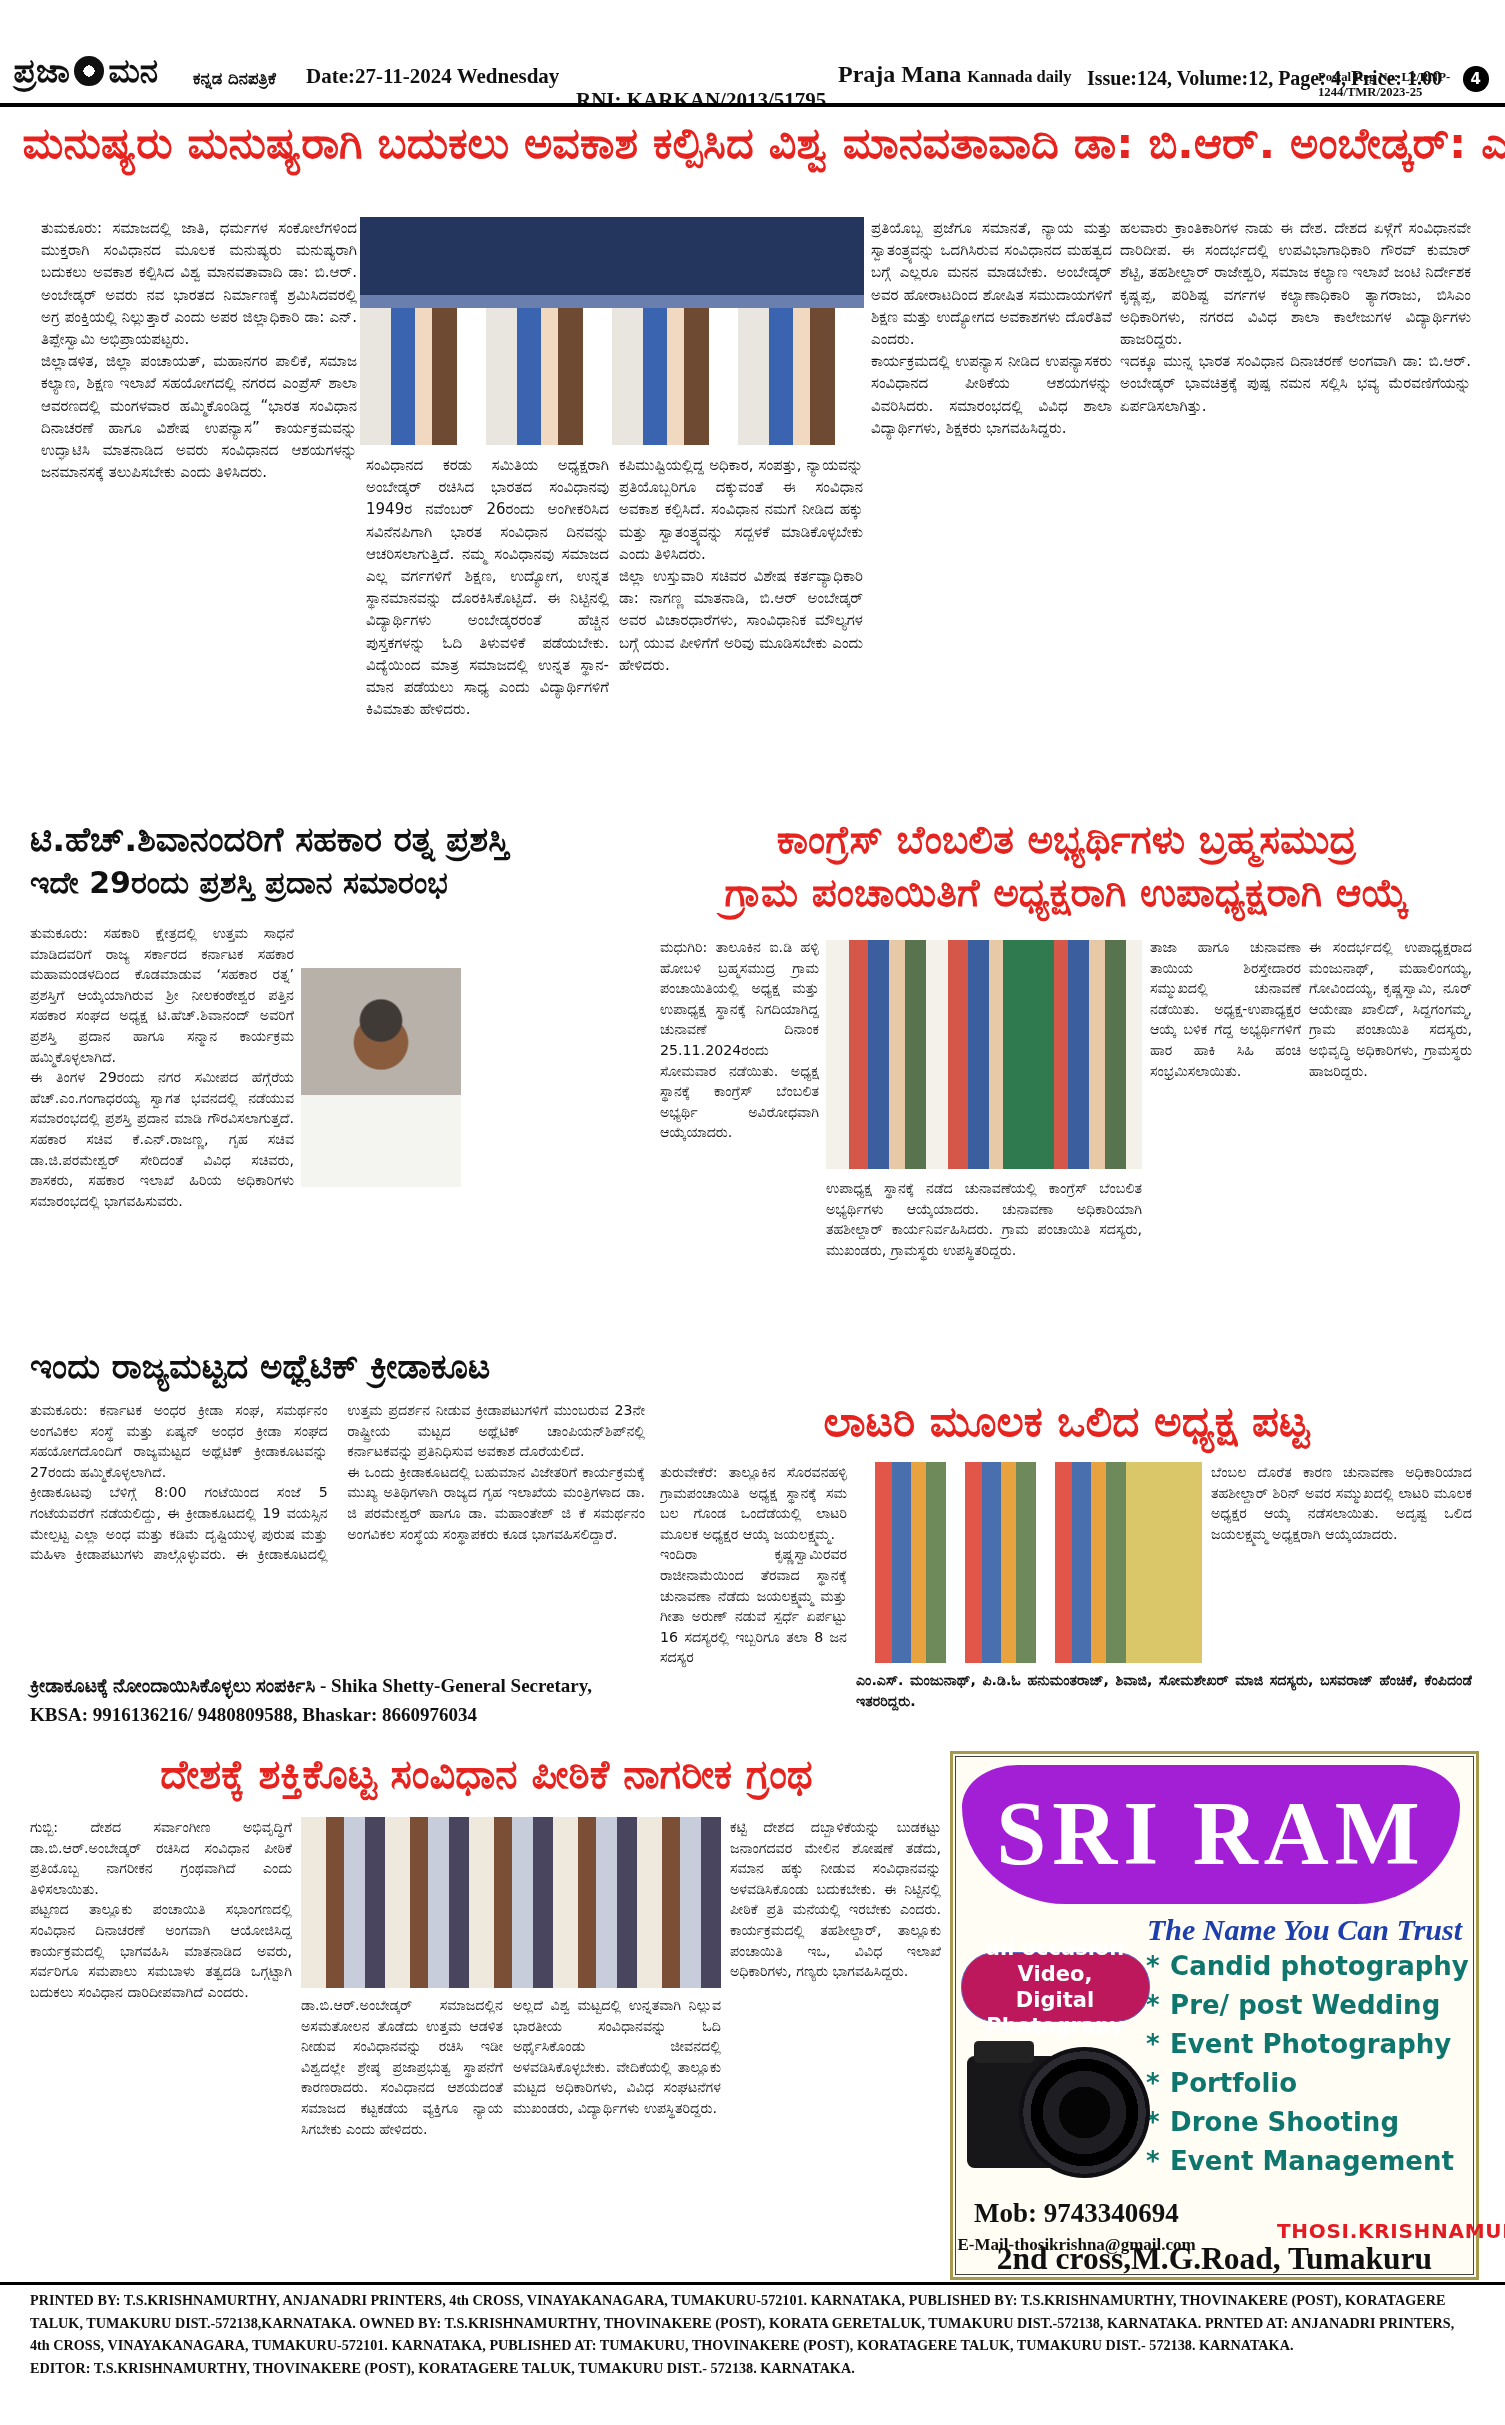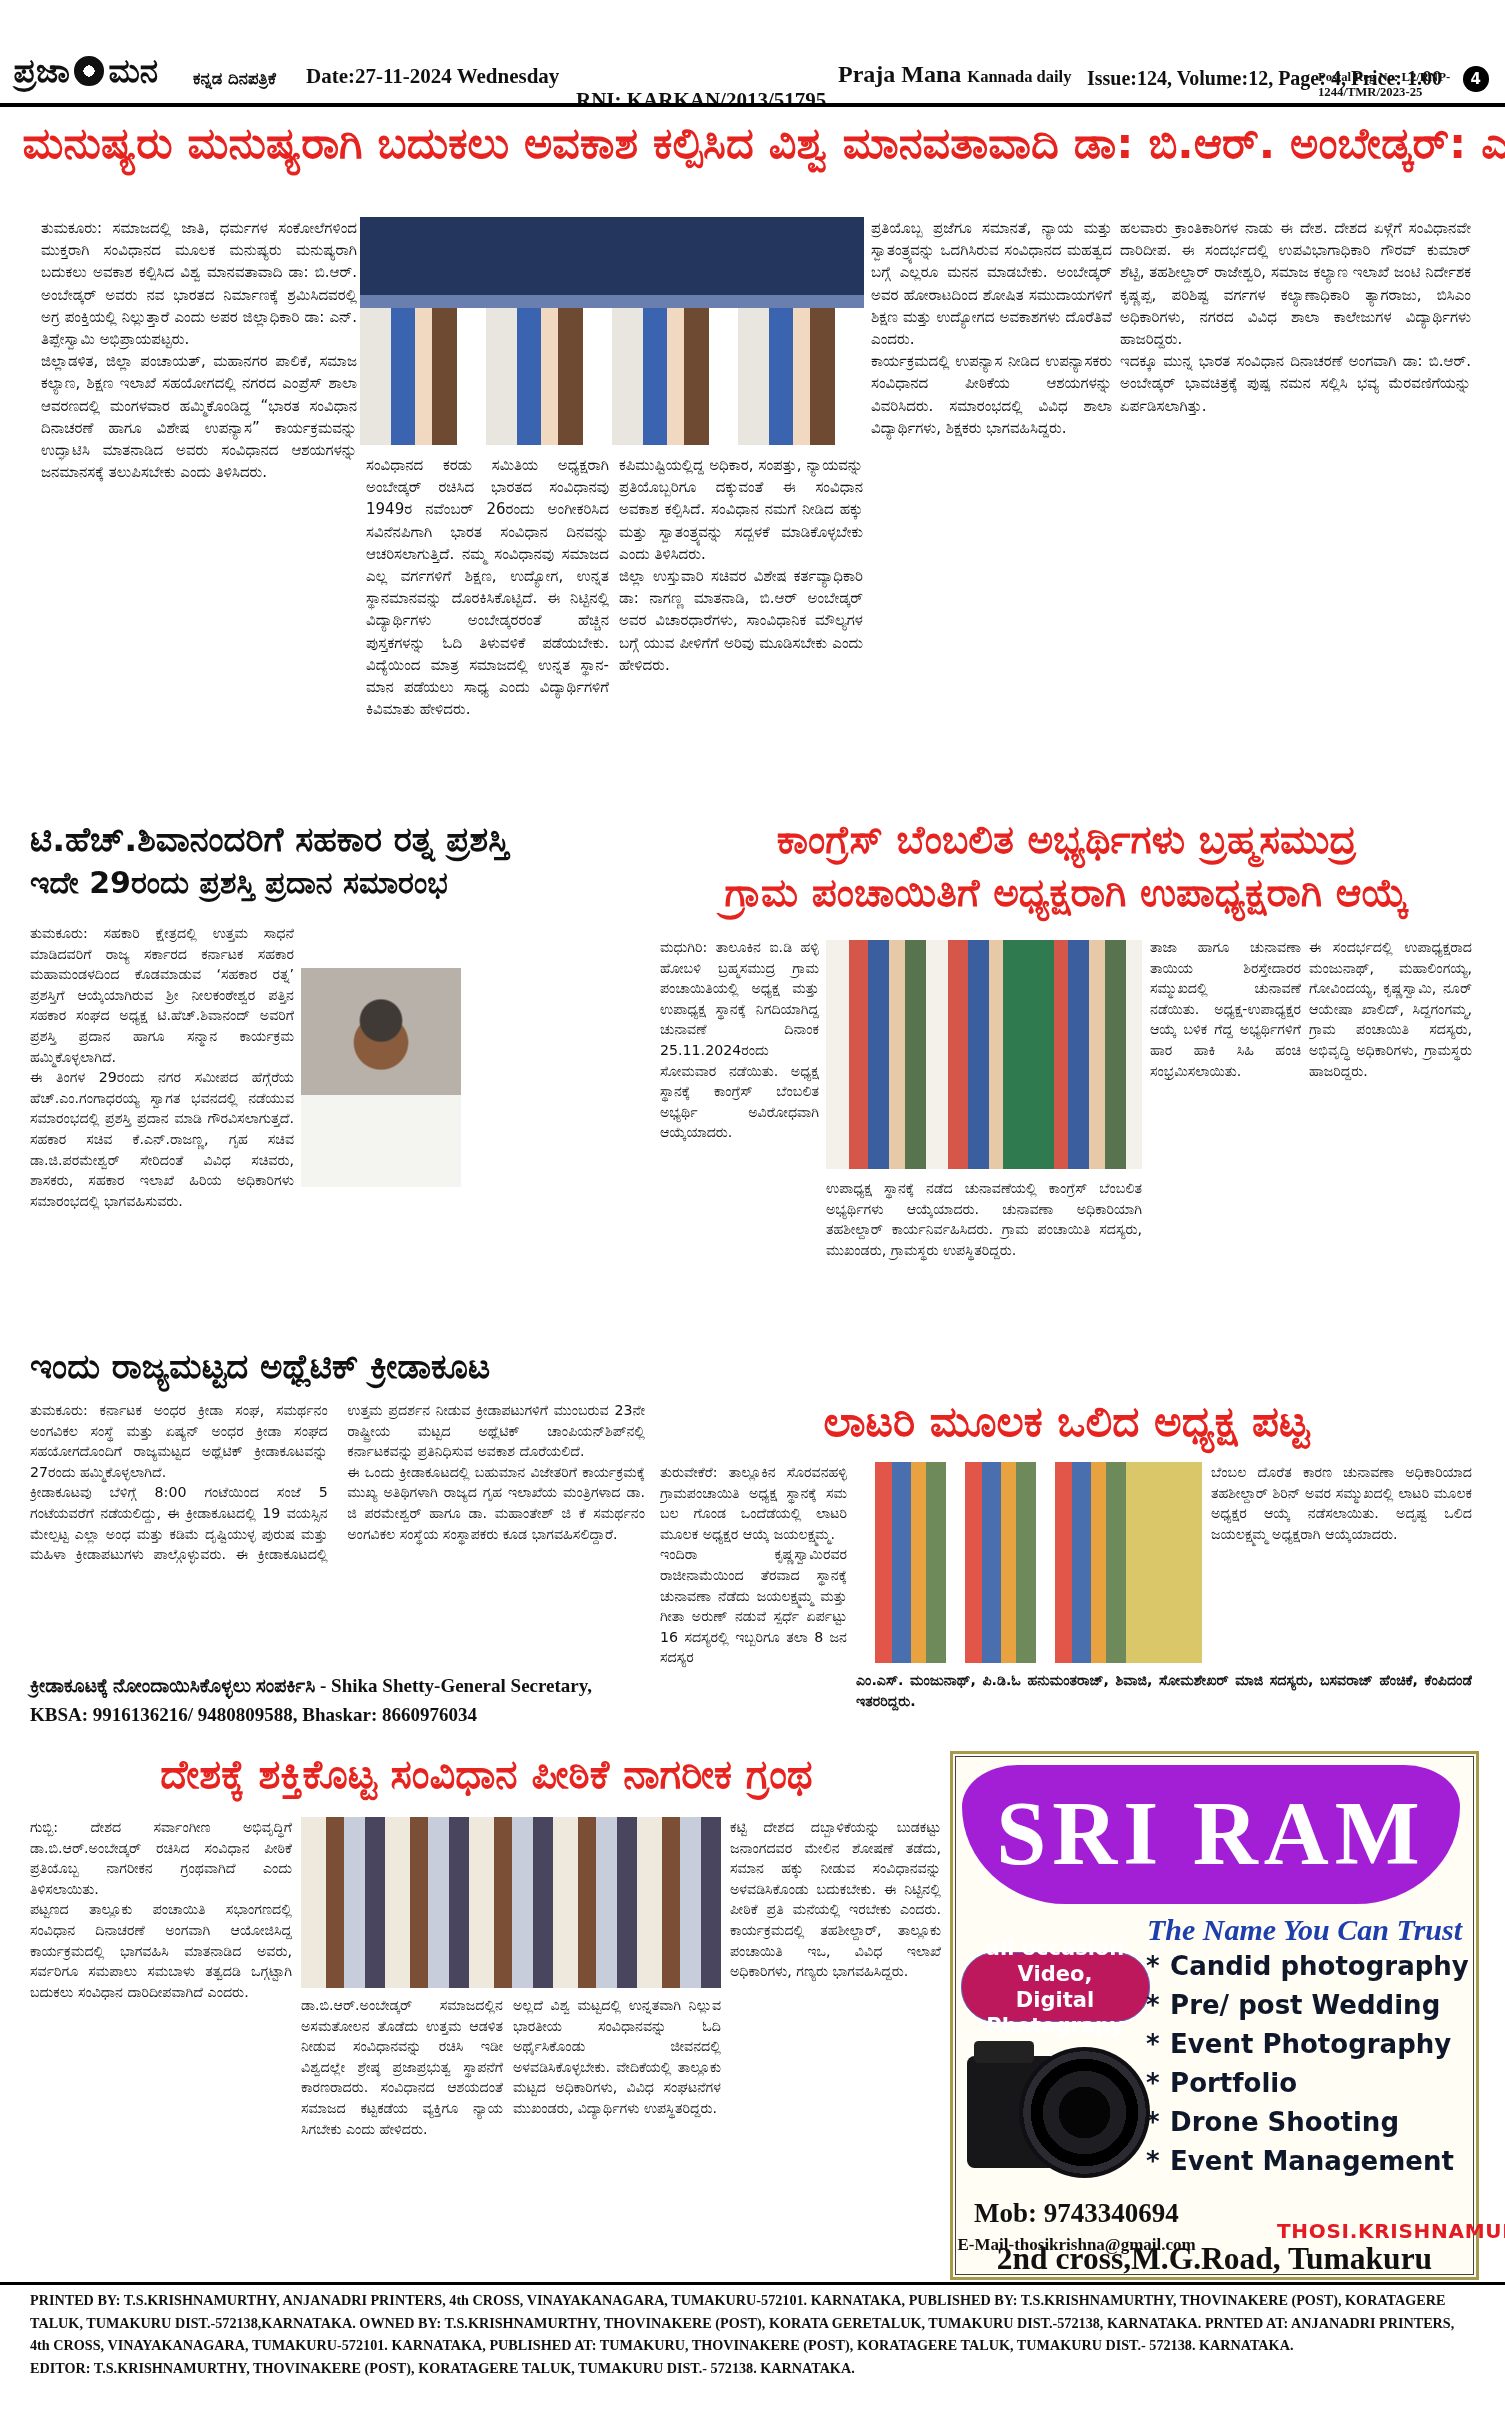--- a/index.html
+++ b/index.html
@@ -49,21 +49,21 @@
   .ad{border:3px solid #a89a4d;outline:1.5px solid #44403a;outline-offset:-6px;background:#fffdf4;}
   .ad-blob{background:#a21fd6;border-radius:60px 60px 112px 112px / 45px 45px 105px 105px;
            display:flex;align-items:center;justify-content:center;}
   .ad-brand{font-family:"Liberation Serif",serif;font-weight:bold;color:#fff;
             font-size:90px;letter-spacing:6px;line-height:1;}
   .ad-tag{font-family:"Liberation Serif",serif;font-style:italic;font-weight:bold;
           color:#1d3fae;font-size:30px;text-align:right;}
   .ad-pill{background:#be185d;border:1.5px solid #5e67c2;border-radius:34px;color:#fff;
            font-weight:bold;font-size:21px;line-height:1.25;display:flex;align-items:center;
            justify-content:center;text-align:center;padding:4.5px 7.5px;box-sizing:border-box;}
-  .svc{color:#0f172a;font-weight:bold;font-size:26px;line-height:1.5;white-space:nowrap;}
+  .svc{color:#0f766e;font-weight:bold;font-size:26px;line-height:1.5;white-space:nowrap;}
   .svc .star{margin-right:10.5px;}
   .thosi{color:#e31b23;font-weight:bold;font-size:20px;letter-spacing:0.7px;}
   
   .cam{position:absolute;}
   .cam .bodyp{position:absolute;left:0;top:22.5px;width:90px;height:112px;background:#17171a;border-radius:7.5px;}
   .cam .top{position:absolute;left:7.5px;top:7.5px;width:60px;height:22.5px;background:#222;border-radius:4.5px;}
   .cam .lens{position:absolute;left:52px;top:13.5px;width:131px;height:131px;border-radius:50%;
      background:radial-gradient(circle at 50% 50%,#050505 0 28%,#1d1d22 28% 45%,#000 45% 58%,#2a2a30 58% 66%,#101014 66% 78%,#c43b2e 78% 82%,#1b1b1f 82% 100%);}
   .footer-line{font-family:"Liberation Serif",serif;font-weight:bold;font-size:14.2px;line-height:1.6;color:#111;}
 </style>

